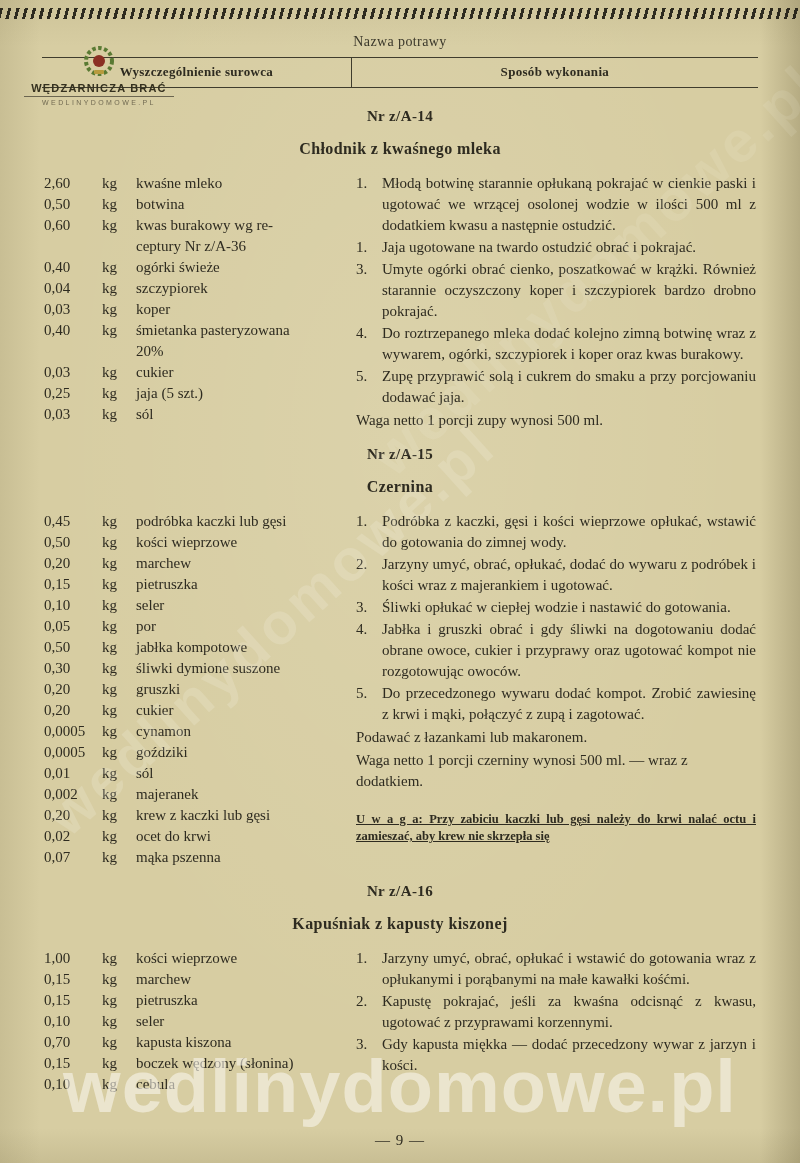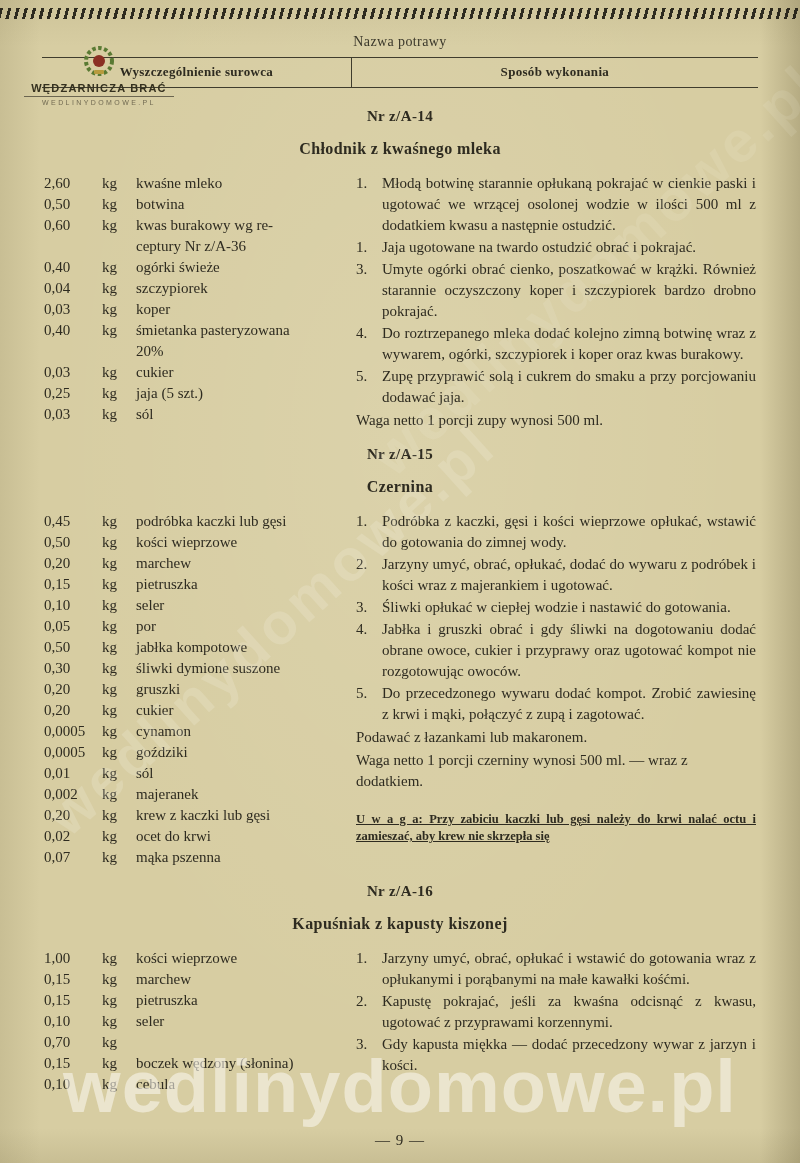--- a/index.html
+++ b/index.html
@@ -330,20 +330,21 @@
               <span class="ing-name">pietruszka</span>
             </div>
           <div class="ing-row">
               <span class="ing-qty">0,10</span>
               <span class="ing-unit">kg</span>
               <span class="ing-name">seler</span>
             </div>
           <div class="ing-row">
               <span class="ing-qty">0,70</span>
               <span class="ing-unit">kg</span>
+              <span class="ing-name">kapusta kiszona</span>
             </div>
           <div class="ing-row">
               <span class="ing-qty">0,15</span>
               <span class="ing-unit">kg</span>
               <span class="ing-name">boczek wędzony (słonina)</span>
             </div>
           <div class="ing-row">
               <span class="ing-qty">0,10</span>
               <span class="ing-unit">kg</span>
               <span class="ing-name">cebula</span>

